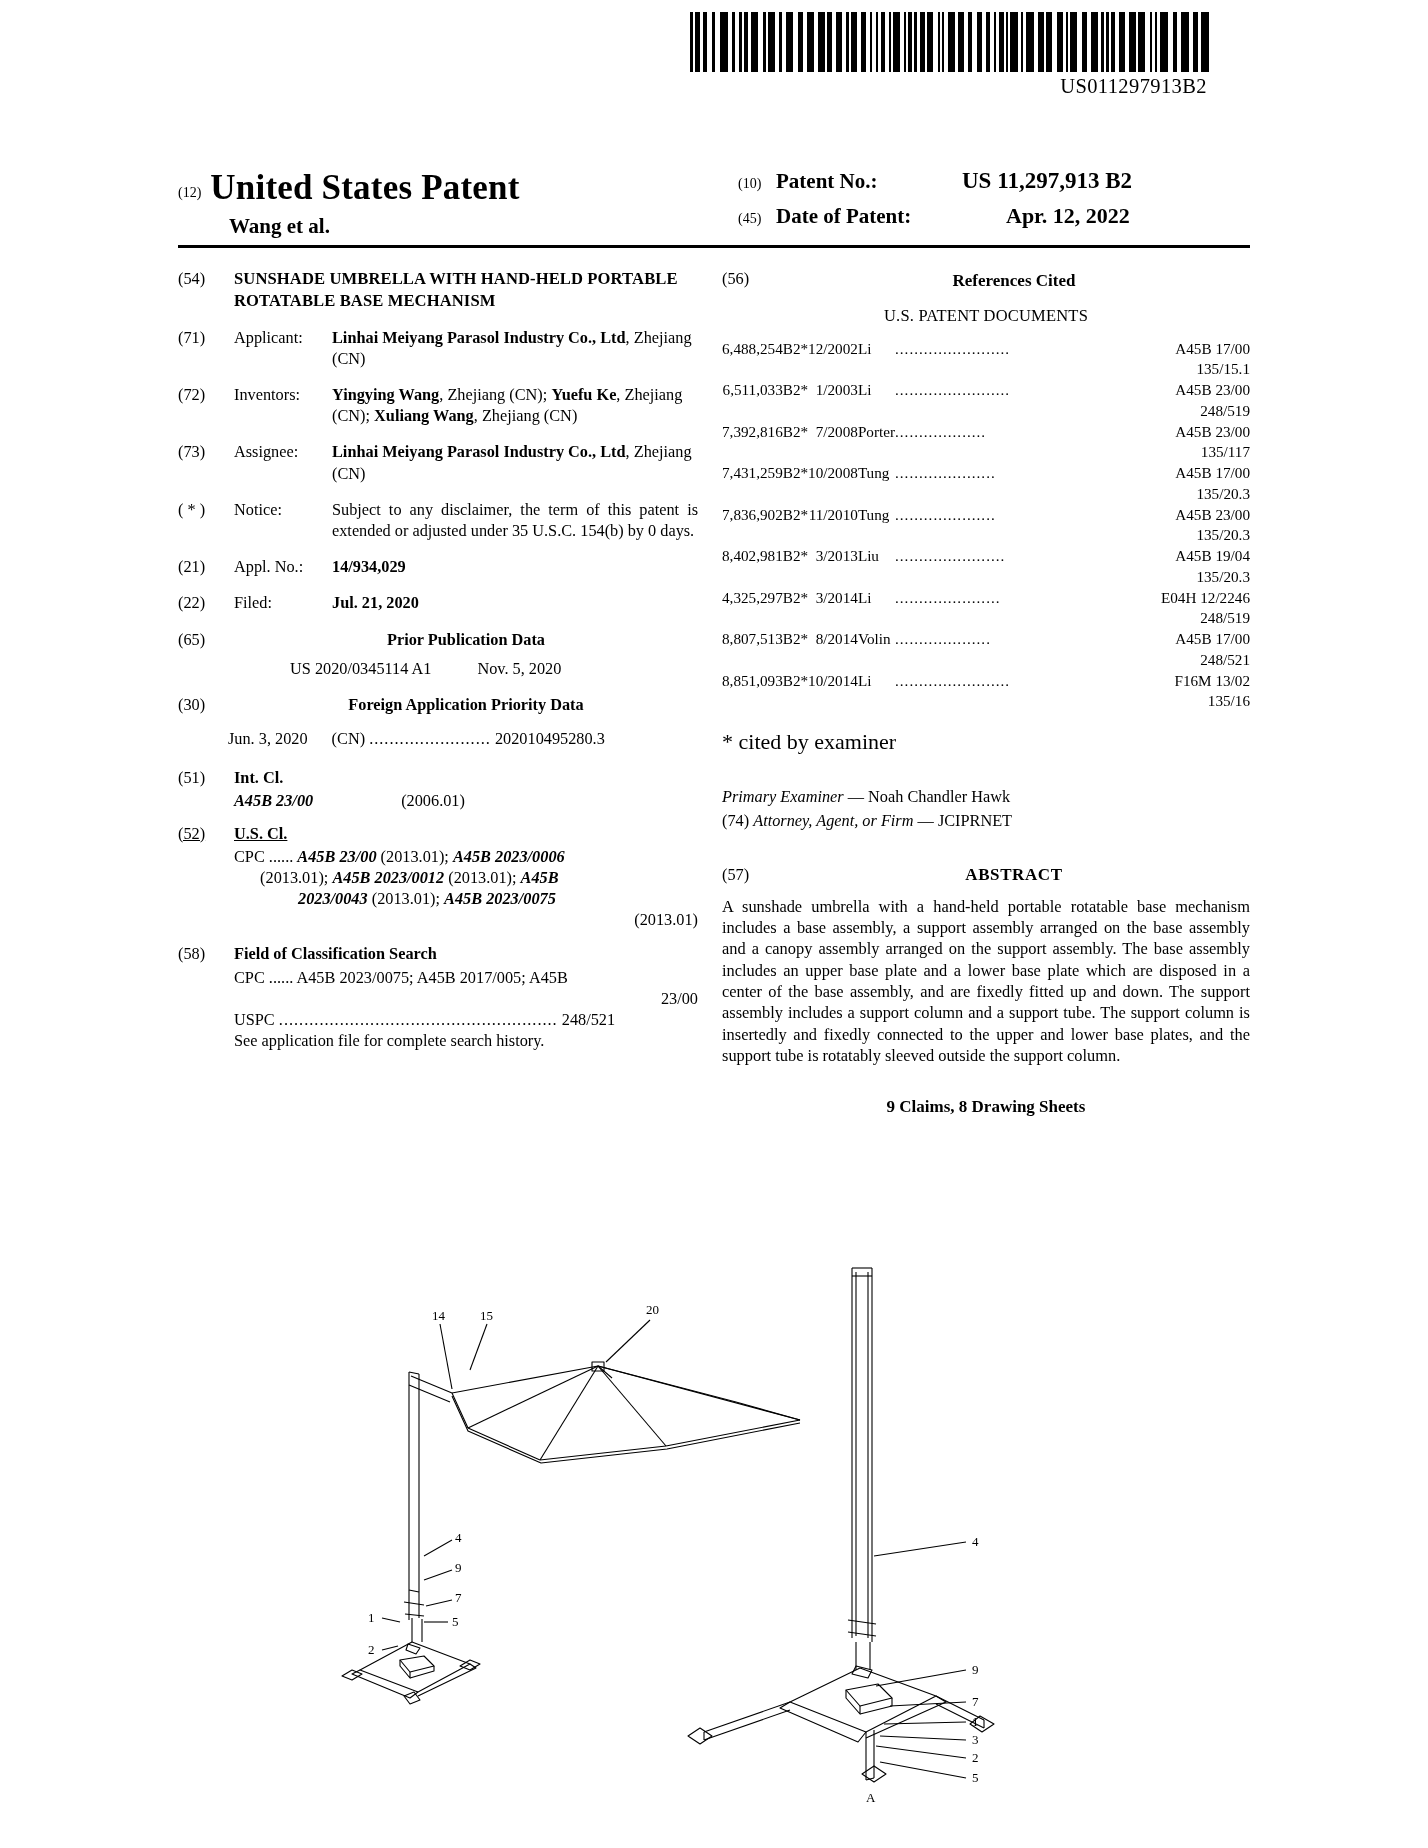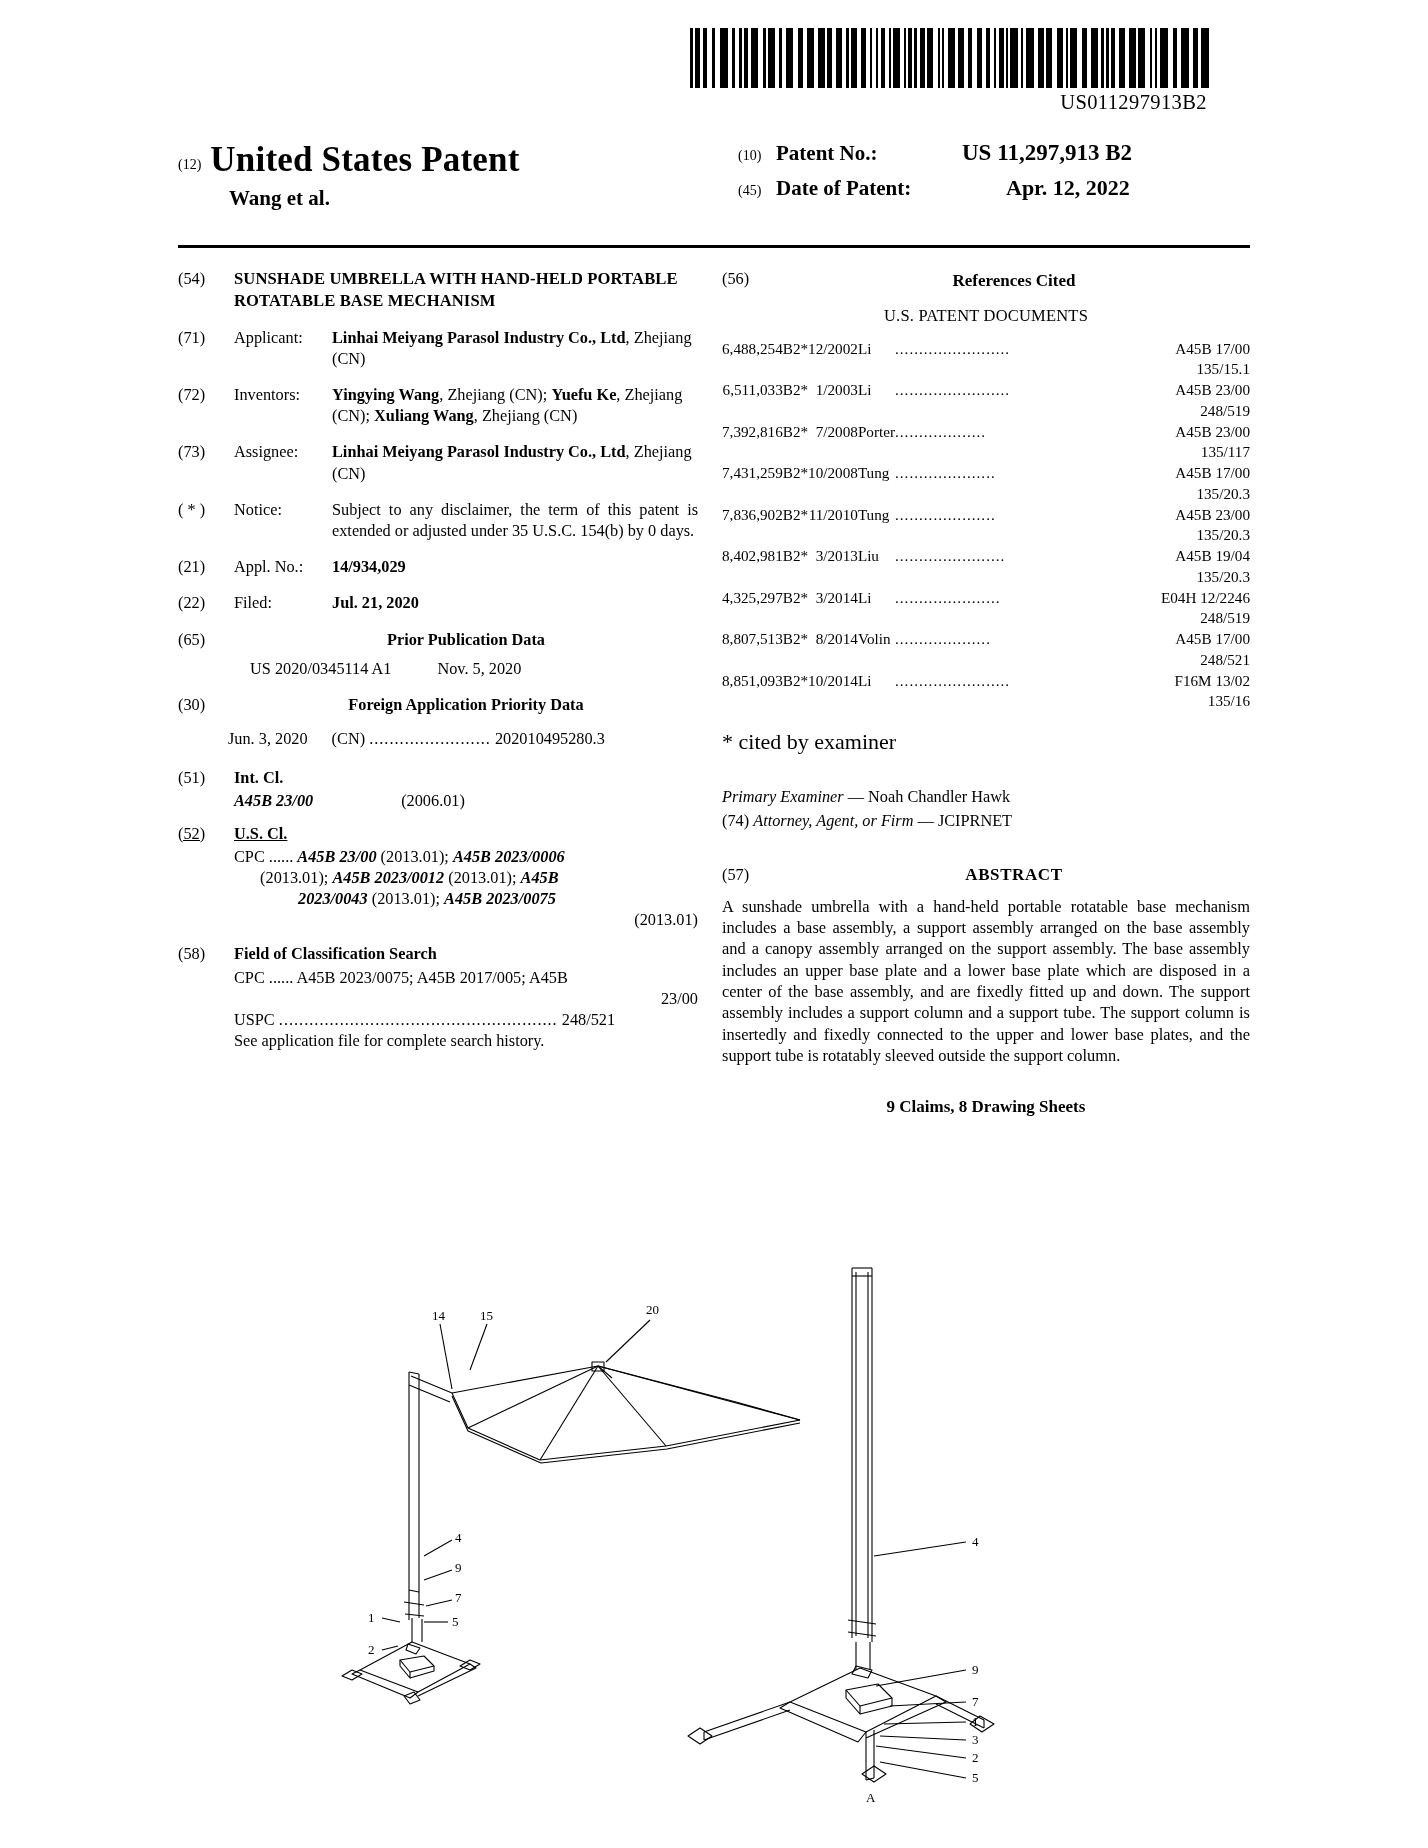--- a/index.html
+++ b/index.html
@@ -4,27 +4,27 @@
 <style>
   html,body{margin:0;padding:0;background:#fff;}
   body{
     width:1428px;height:1848px;position:relative;
     font-family:"Liberation Serif","DejaVu Serif",serif;
     color:#000;overflow:hidden;
   }
   .page{position:absolute;inset:0;}
 
   
-  .barcode-wrap{position:absolute;left:690px;top:28px;width:525px;text-align:center;}
+  .barcode-wrap{position:absolute;left:690px;top:12px;width:525px;text-align:center;}
   .barcode{height:60px;display:flex;align-items:stretch;justify-content:flex-start;}
   .barcode i{display:block;background:#000;margin-right:0;}
   .barcode-num{font-size:20.5px;letter-spacing:.4px;margin-top:3px;text-align:right;padding-right:8px;}
 
   
-  .masthead{position:absolute;left:178px;top:140px;width:1072px;}
+  .masthead{position:absolute;left:178px;top:168px;width:1072px;}
   .mast-row{display:flex;}
   .mast-left{width:560px;}
   .mast-right{width:512px;}
   .t12{font-size:14px;vertical-align:2px;}
   .usp-title{font-family:"Liberation Serif","DejaVu Serif",serif;font-weight:bold;font-size:35px;letter-spacing:.2px;display:inline-block;margin-left:9px;}
   .mast-author{font-weight:bold;font-size:21px;margin-top:6px;margin-left:51px;}
   .mast-right .line{display:flex;align-items:baseline;}
   .mast-right .code{font-size:14px;width:38px;}
   .mast-right .lbl{font-weight:bold;font-size:21px;width:186px;}
   .mast-right .val{font-weight:bold;font-size:23px;}
@@ -219,21 +219,21 @@
     <div class="fld">
       <span class="num">(22)</span>
       <span class="lbl">Filed:</span>
       <span class="body"><b>Jul. 21, 2020</b></span>
     </div>
 
     <div class="fld">
       <span class="num">(65)</span>
       <span class="body ctr">Prior Publication Data</span>
     </div>
-    <div style="margin-left:72px;margin-top:-7px;margin-bottom:15px;">
+    <div style="margin-left:112px;margin-top:-7px;margin-bottom:15px;">
       <span>US 2020/0345114 A1</span><span style="display:inline-block;width:46px;"></span><span>Nov. 5, 2020</span>
     </div>
 
     <div class="fld">
       <span class="num">(30)</span>
       <span class="body ctr">Foreign Application Priority Data</span>
     </div>
     <div style="margin-left:50px;margin-top:-2px;margin-bottom:18px;">
       <span>Jun. 3, 2020</span><span style="display:inline-block;width:24px;"></span><span>(CN)</span>
       <span class="dots">........................</span>

